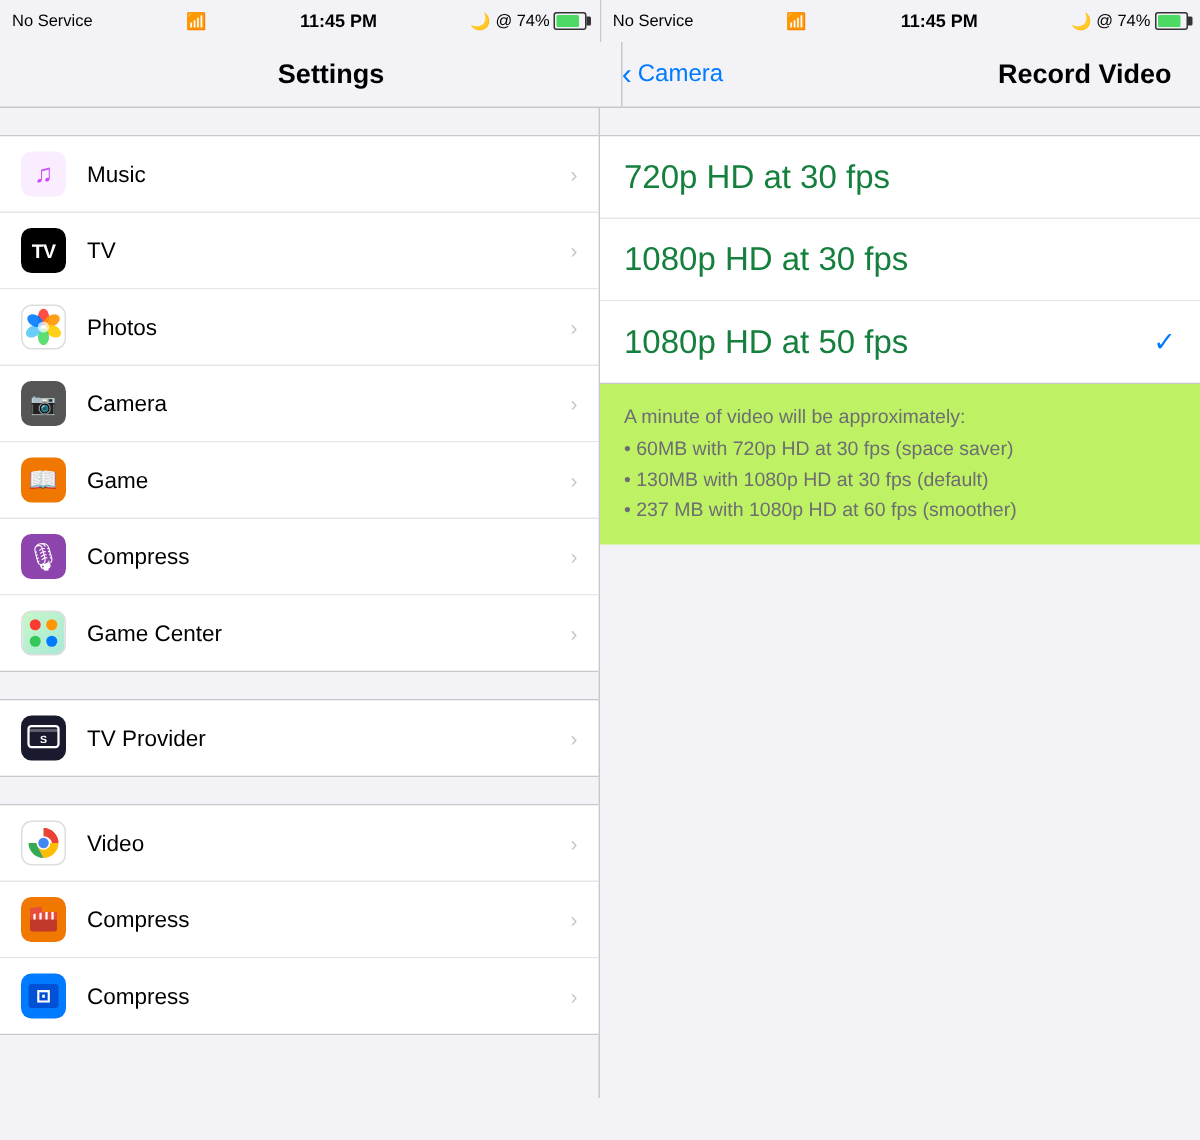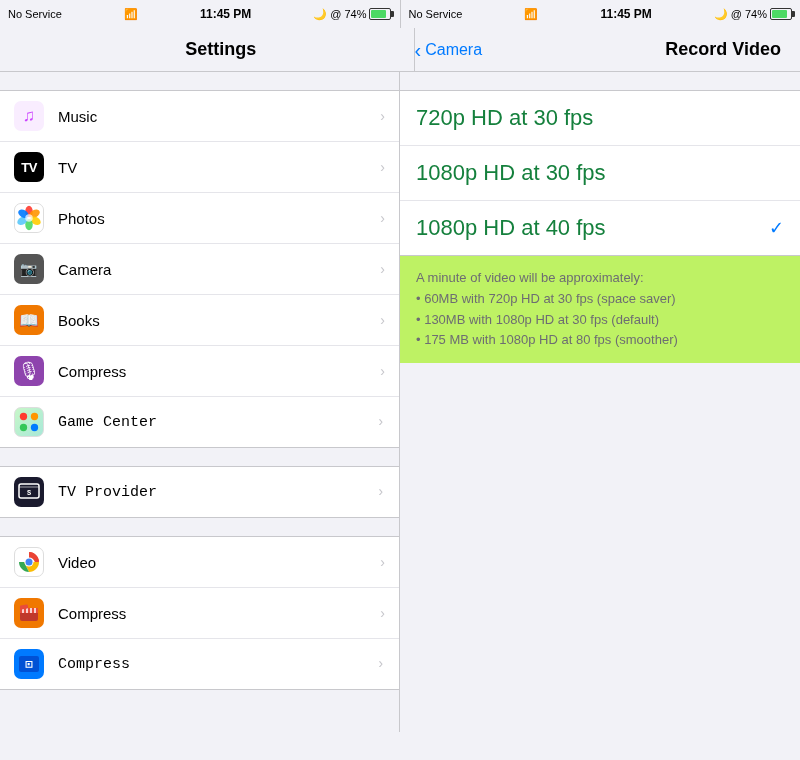--- a/index.html
+++ b/index.html
@@ -112,21 +112,20 @@
     .settings-item {
       display: flex;
       align-items: center;
       padding: 10px 14px;
       border-bottom: 1px solid #e5e5ea;
       background: #fff;
       min-height: 50px;
     }
     .settings-item:last-child {
       border-bottom: none;
-      font-family: Liberation Mono, monospace;
     }
 
     .app-icon {
       width: 30px;
       height: 30px;
       border-radius: 7px;
       margin-right: 14px;
       display: flex;
       align-items: center;
       justify-content: center;
@@ -364,21 +363,21 @@
           <span class="camera-icon-inner">📷</span>
         </div>
         <span class="item-label">Camera</span>
         <span class="chevron-right">›</span>
       </div>
 
       <div class="settings-item">
         <div class="app-icon icon-books">
           <span class="books-icon-inner">📖</span>
         </div>
-        <span class="item-label">Books</span>
+        <span class="item-label">Game</span>
         <span class="chevron-right">›</span>
       </div>
 
       <div class="settings-item">
         <div class="app-icon icon-podcasts">
           <span class="podcasts-icon-inner">🎙</span>
         </div>
         <span class="item-label">Compress</span>
         <span class="chevron-right">›</span>
       </div>
@@ -472,28 +471,28 @@
 
       <div class="video-option">
         <span class="video-option-text">720p HD at 30 fps</span>
       </div>
 
       <div class="video-option">
         <span class="video-option-text">1080p HD at 30 fps</span>
       </div>
 
       <div class="video-option">
-        <span class="video-option-text">1080p HD at 40 fps</span>
+        <span class="video-option-text">1080p HD at 50 fps</span>
         <span class="video-option-check">✓</span>
       </div>
 
     </div>
 
     <div class="info-box">
       <span>A minute of video will be approximately:</span><br>
       <span>• 60MB with 720p HD at 30 fps (space saver)</span><br>
       <span>• 130MB with 1080p HD at 30 fps (default)</span><br>
-      <span>• 175 MB with 1080p HD at 80 fps (smoother)</span>
+      <span>• 237 MB with 1080p HD at 60 fps (smoother)</span>
     </div>
 
   </div>
 
 </div>
 
 </body></html>

